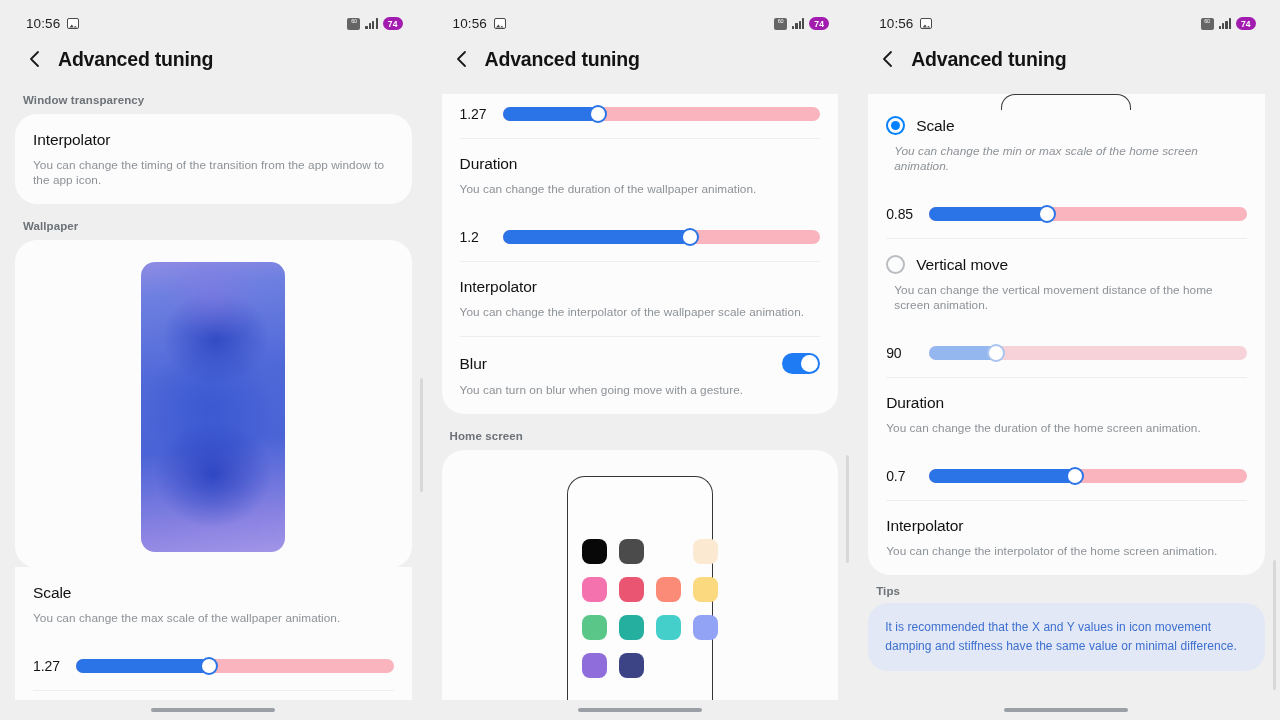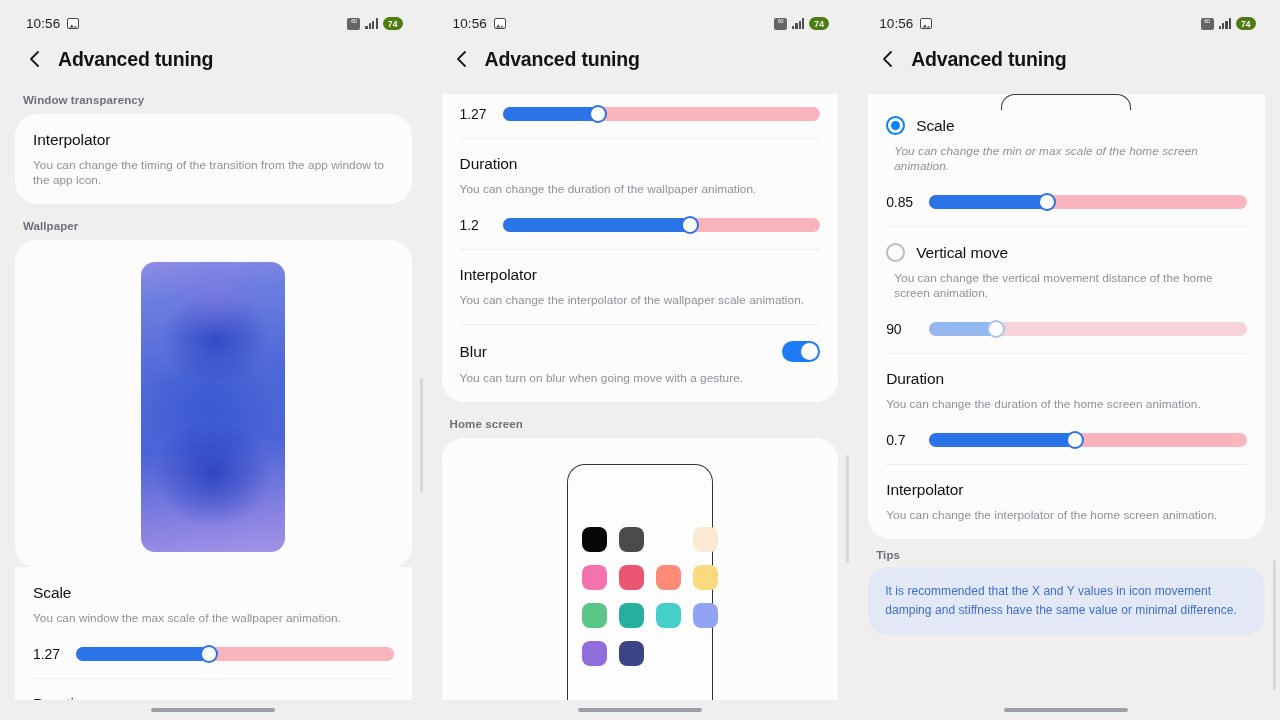--- a/index.html
+++ b/index.html
@@ -61,21 +61,21 @@
   .ico-sim span { display:block; font-size:5.5px; letter-spacing:-0.3px; }
   .ico-signal {
     display: flex; align-items: flex-end; gap: 1.2px; height: 11px;
   }
   .ico-signal i { display: block; width: 2.2px; background: #4a4a4a; border-radius: .5px; }
   .ico-signal i:nth-child(1) { height: 3.5px; }
   .ico-signal i:nth-child(2) { height: 6px; }
   .ico-signal i:nth-child(3) { height: 8.5px; }
   .ico-signal i:nth-child(4) { height: 11px; }
   .ico-battery {
-    background: #4d7c0f;
+    background: #a21caf;
     color: #fff;
     border-radius: 7px;
     font-size: 8.5px;
     font-weight: 700;
     padding: 1.5px 5px 1.5px 5px;
     line-height: 10px;
     letter-spacing: .2px;
   }
 
   
@@ -179,21 +179,21 @@
     position: absolute;
     right: 2px; top: 2px;
     width: 17px; height: 17px;
     border-radius: 50%;
     background: #fff;
   }
 
   
   .slider-line {
     display: flex; align-items: center; gap: 12px;
-    margin-top: 20px;
+    margin-top: 32px;
   }
   .slider-val {
     font-size: 14px;
     color: #131313;
     min-width: 31px;
     text-align: left;
     letter-spacing: -0.1px;
     flex: none;
   }
   .slider {
@@ -374,21 +374,21 @@
 
       <div class="section-label" style="padding-top:16px;">Wallpaper</div>
 
       <div class="preview-card">
         <div class="wallpaper"></div>
       </div>
 
       <div class="card flat-top" style="border-radius:0 0 22px 22px; margin-top:-1px;">
         <div class="row">
           <div class="row-title">Scale</div>
-          <div class="row-desc">You can window the max scale of the wallpaper animation.</div>
+          <div class="row-desc">You can change the max scale of the wallpaper animation.</div>
           <div class="slider-line">
             <span class="slider-val">1.27</span>
             <span class="slider">
               <span class="fill" style="width:42%"></span>
               <span class="knob" style="left:42%"></span>
             </span>
           </div>
         </div>
         <div class="row">
           <div class="row-title">Duration</div>

